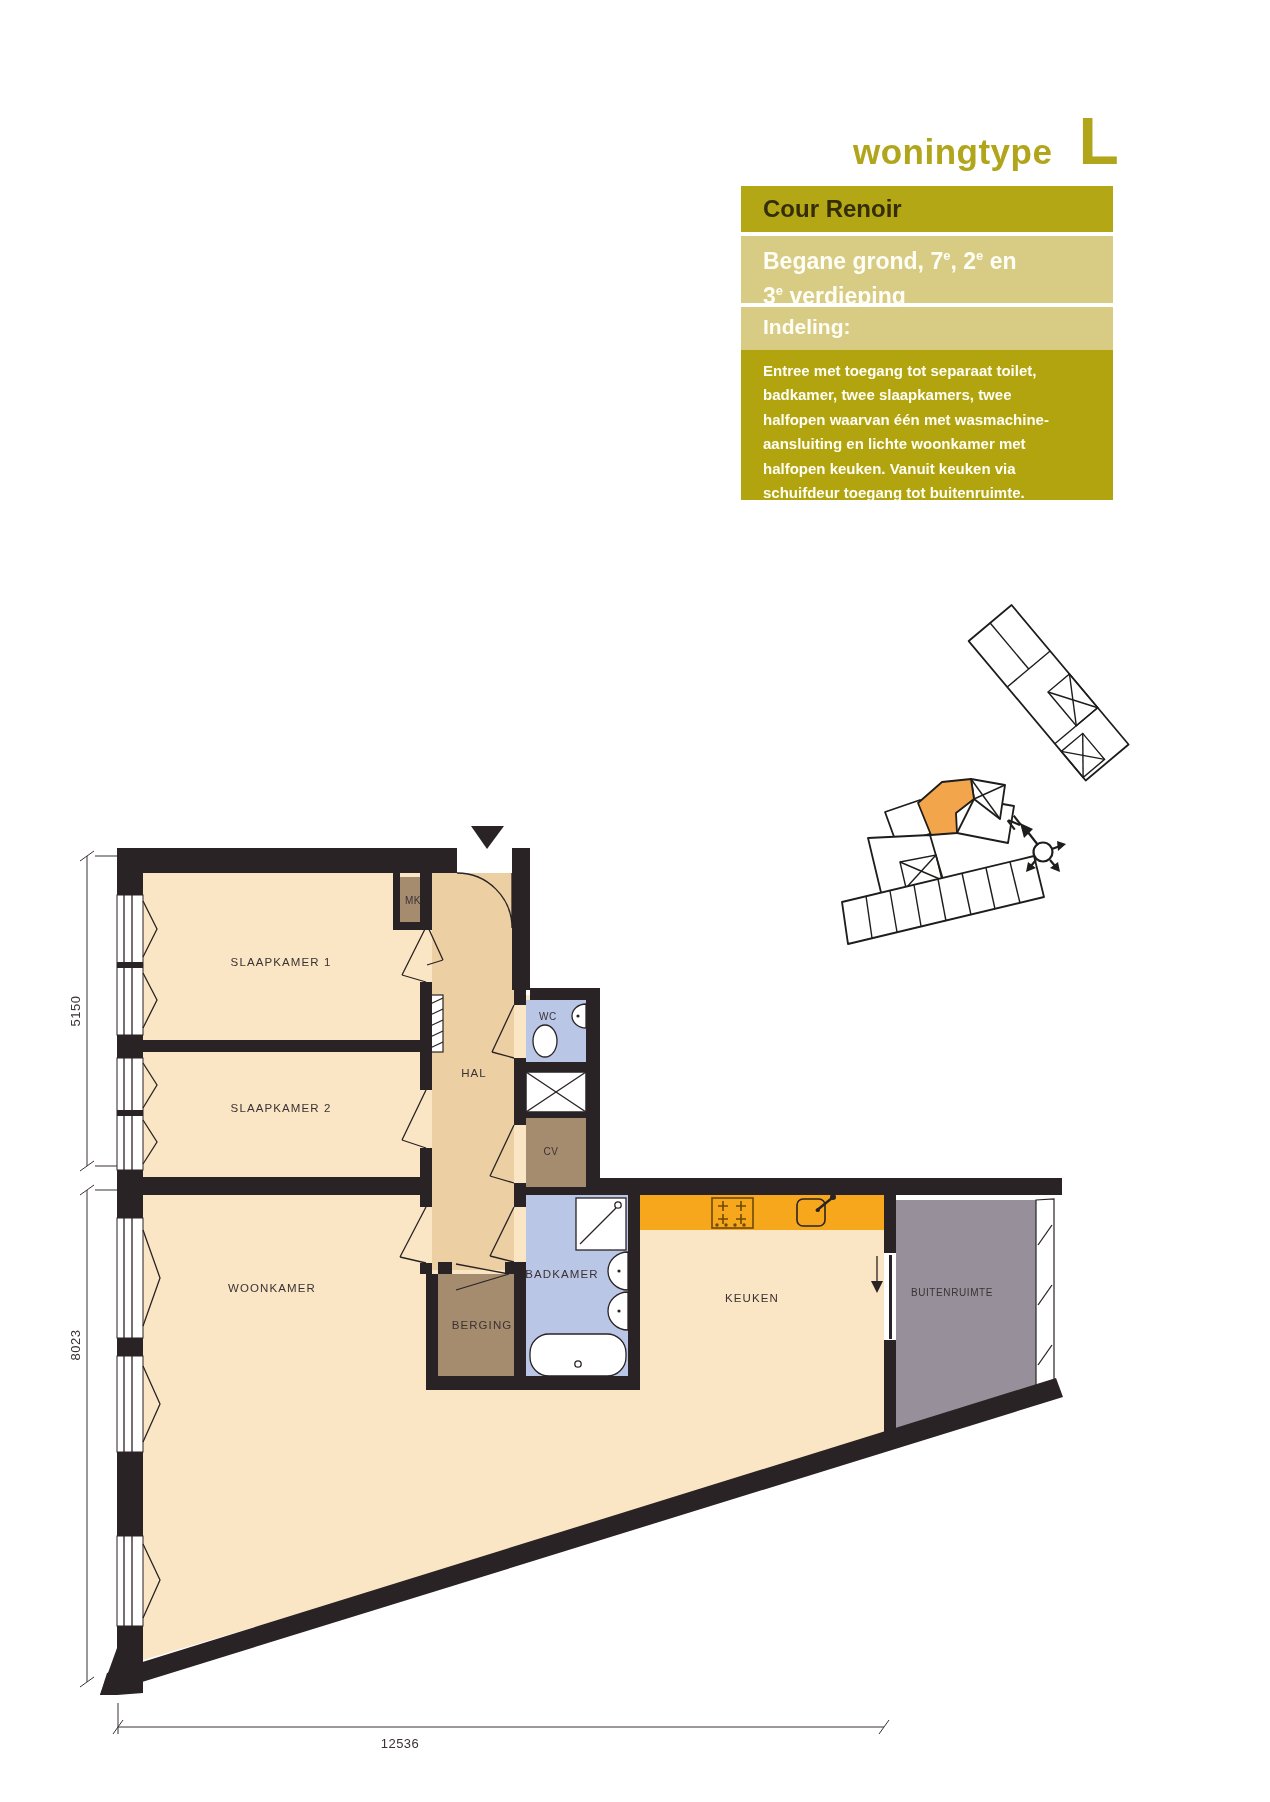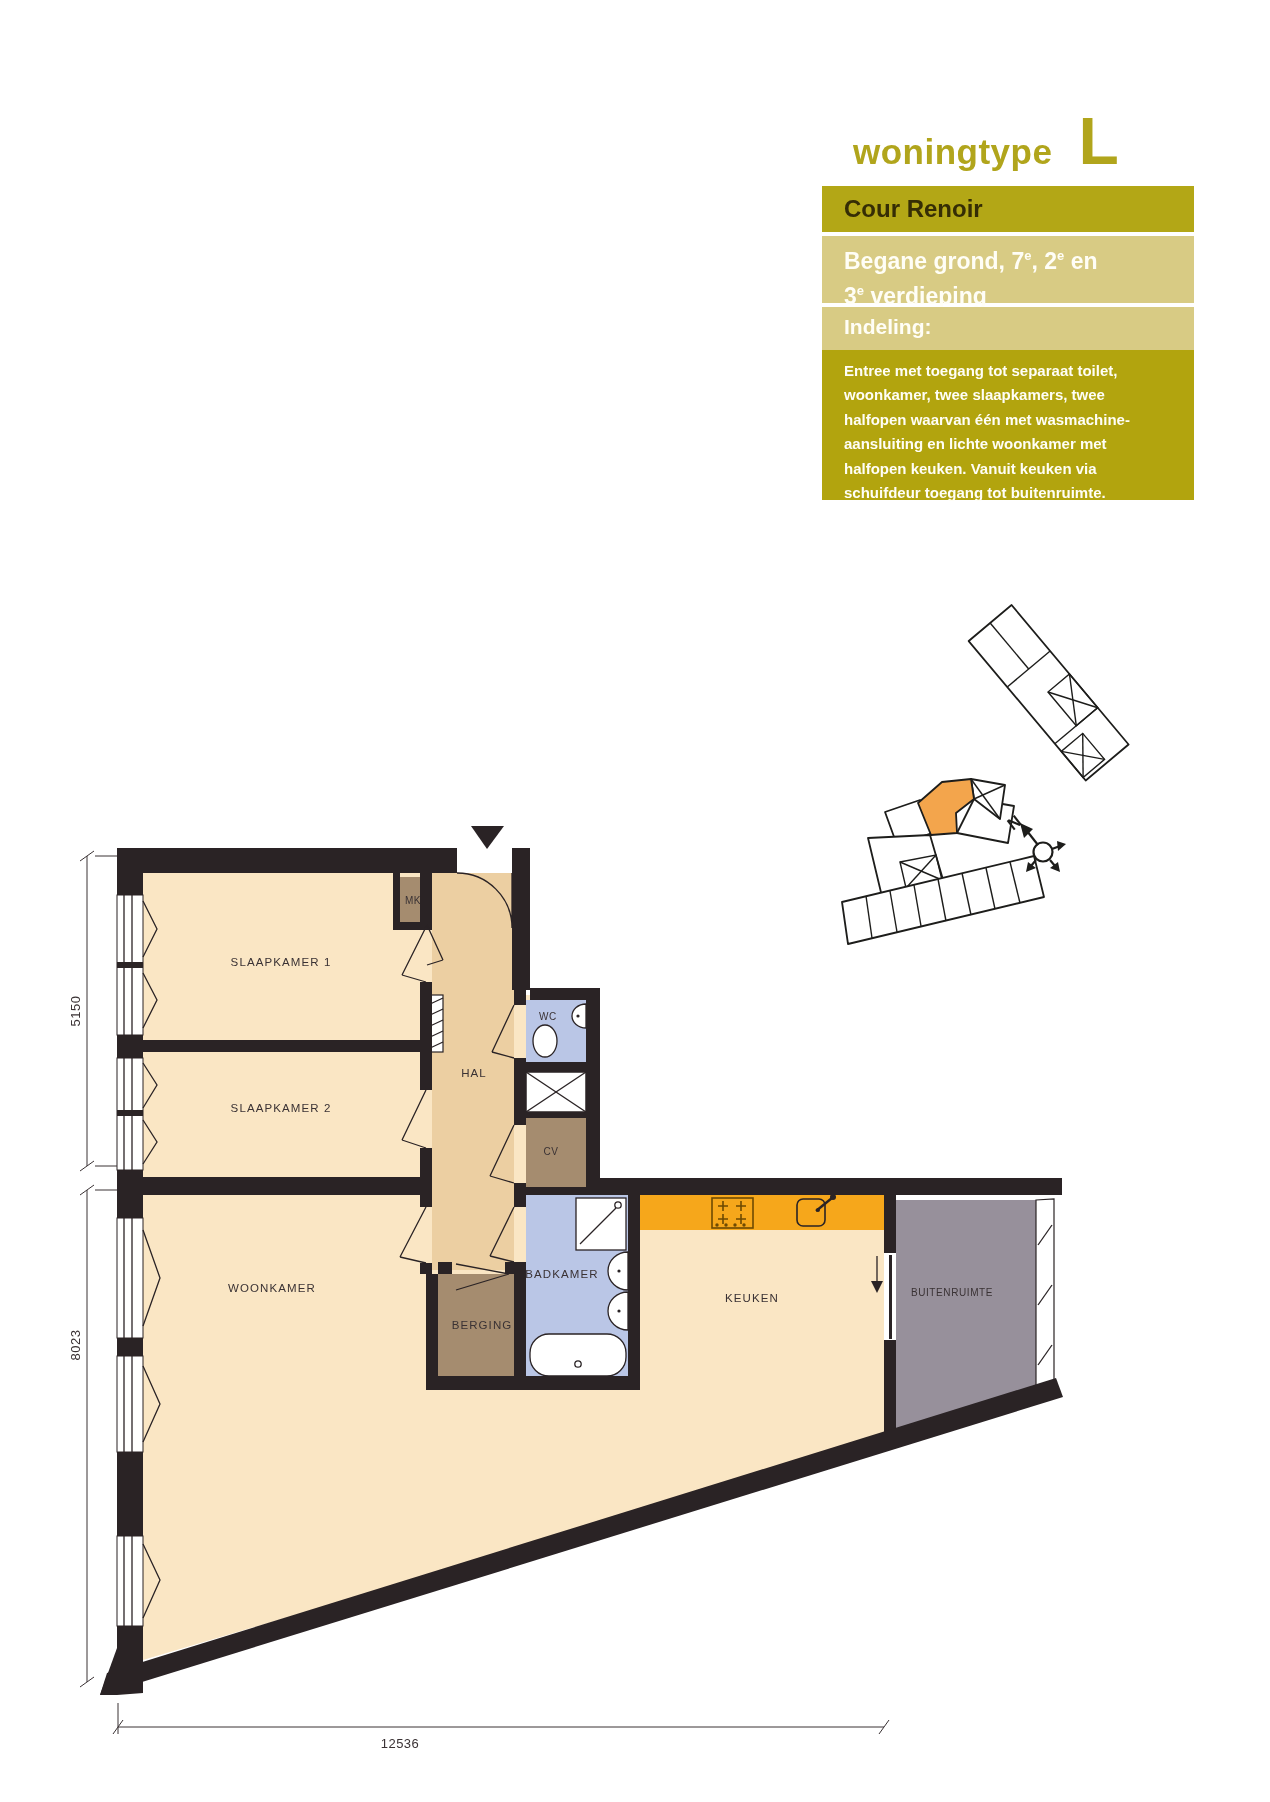--- a/index.html
+++ b/index.html
@@ -3,21 +3,21 @@
 <meta charset="utf-8">
 <style>
   html,body{margin:0;padding:0;background:#ffffff;}
   body{font-family:"Liberation Sans",sans-serif;}
   #page{position:relative;width:1270px;height:1802px;background:#fff;overflow:hidden;}
   .abs{position:absolute;}
   
   #title-row{left:806px;top:108px;display:flex;align-items:baseline;gap:26px;margin-left:47px;}
   #title-word{font-size:35px;font-weight:bold;color:#b1a51c;letter-spacing:0.5px;}
   #title-letter{font-size:66px;font-weight:bold;color:#b1a51c;line-height:1;}
-  .hbox{left:822px;width:372px;box-sizing:border-box;padding-left:22px;padding-right:18px;}
+  .hbox{left:741px;width:372px;box-sizing:border-box;padding-left:22px;padding-right:18px;}
   #box-project{top:186px;height:46px;background:#b3a716;color:#352d05;
                font-size:24px;font-weight:bold;line-height:46px;}
   #box-floors{top:236px;height:67px;background:#d8cb84;color:#fffef6;
               font-size:23px;font-weight:bold;line-height:30px;padding-top:5px;}
   #box-floors sup{font-size:13px;}
   #box-indeling{top:307px;height:50px;background:#d8cb84;color:#fffef6;
                 font-size:21px;font-weight:bold;line-height:39px;}
   #box-desc{top:350px;height:150px;background:#b2a40e;color:#fffef6;
             font-size:15px;font-weight:bold;line-height:24.4px;padding-top:9px;}
   svg text{font-family:"Liberation Sans",sans-serif;}
@@ -49,21 +49,21 @@
     <div><span>Begane grond, 7</span><sup>e</sup><span>, 2</span><sup>e</sup><span> en</span></div>
     <div><span>3</span><sup>e</sup><span> verdieping</span></div>
   </div>
 
   <div class="abs hbox" id="box-indeling">
     <span>Indeling:</span>
   </div>
 
   <div class="abs hbox" id="box-desc">
     <div>Entree met toegang tot separaat toilet,</div>
-    <div>woonkamer, twee slaapkamers, twee</div>
+    <div>badkamer, twee slaapkamers, twee</div>
     <div>halfopen waarvan één met wasmachine-</div>
     <div>aansluiting en lichte woonkamer met</div>
     <div>halfopen keuken. Vanuit keuken via</div>
     <div>schuifdeur toegang tot buitenruimte.</div>
   </div>
 
   <svg class="abs" style="left:0;top:0" width="1270" height="1802" viewBox="0 0 1270 1802">
 
     <g>
 

